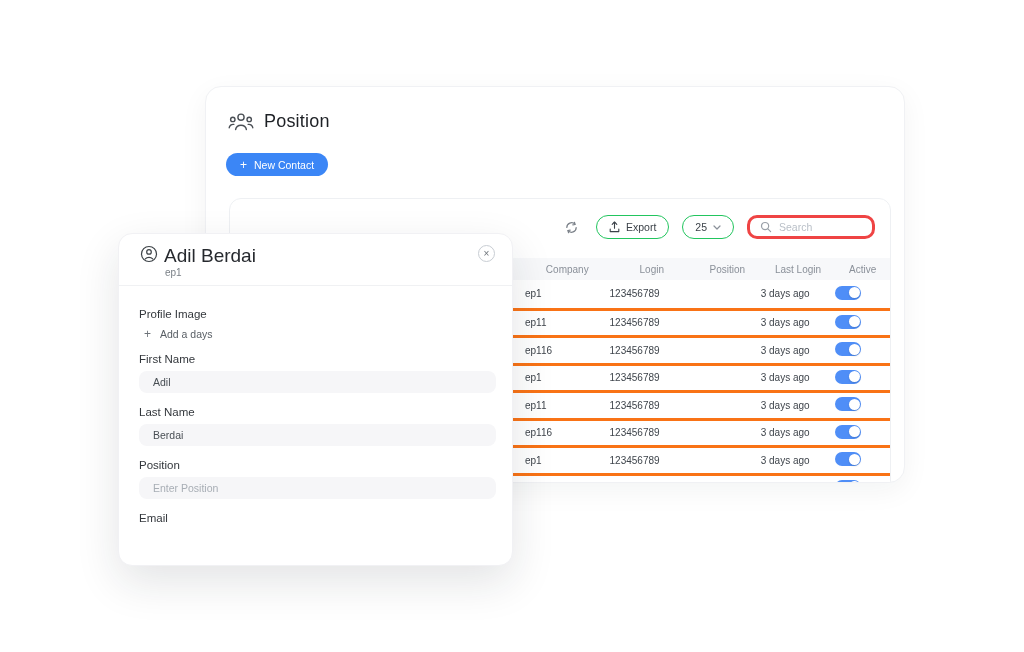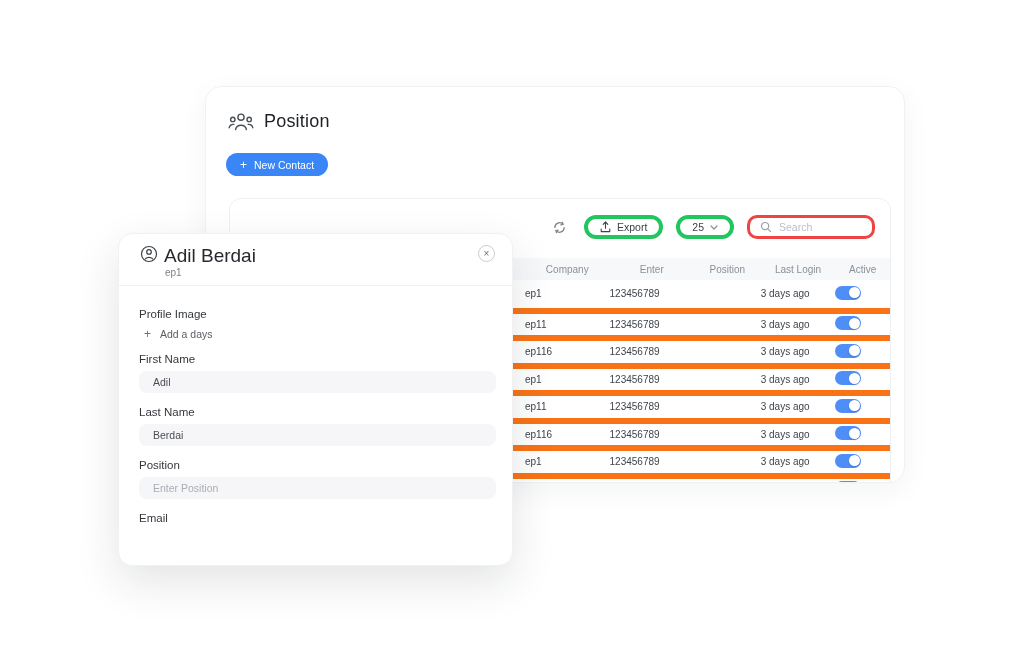--- a/index.html
+++ b/index.html
@@ -19,34 +19,34 @@
     font-family:inherit; }
   .new-contact .plus { font-size:12px; font-weight:400; line-height:1; }
 
   
   .table-card { position:absolute; left:23px; top:111px; width:662px; height:380px;
     border:1px solid #eef0f3; border-radius:12px; background:#fff; overflow:hidden; }
   .toolbar { position:absolute; top:16px; right:15px; display:flex; align-items:center; gap:13px; }
   .icon-btn { width:22px; height:22px; border:none; background:transparent; display:flex;
     align-items:center; justify-content:center; cursor:pointer; }
   .pill { height:24px; display:flex; align-items:center; gap:6px; padding:0 12px;
-    border:4px solid #22c55e; border-radius:13px; background:#fff; font-size:10.5px;
+    border:1px solid #22c55e; border-radius:13px; background:#fff; font-size:10.5px;
     color:#3c4249; cursor:pointer; font-family:inherit; }
   .search-box { height:24px; width:128px; display:flex; align-items:center; gap:7px;
     padding:0 10px; border:3px solid #ef4444; border-radius:10px; background:#fff; }
   .search-box input { border:none; outline:none; width:80px; font-size:10.5px;
     color:#3c4249; background:transparent; font-family:inherit; }
   .search-box input::placeholder { color:#b9bfc7; }
 
   .thead { position:absolute; top:59px; left:0; right:0; height:22px; background:#f7f8fa;
     display:flex; align-items:center; padding-left:295px; }
   .th { font-size:10px; color:#8a9099;text-align:center; }
   .tbody { position:absolute; top:81px; left:0; right:0; }
   .trow { display:flex; align-items:center; height:27.5px; padding-left:295px; }
-  .trow + .trow { border-top:6px solid #f97316; }
+  .trow + .trow { border-top:3px solid #f97316; }
   .td { font-size:10px; color:#3e444b; }
   .thead .th:nth-child(1), .trow .td:nth-child(1) { width:85px; }
   .thead .th:nth-child(2), .trow .td:nth-child(2) { width:85px; }
   .thead .th:nth-child(3), .trow .td:nth-child(3) { width:67px; }
   .thead .th:nth-child(4), .trow .td:nth-child(4) { width:75px; }
   .thead .th:nth-child(5), .trow .td:nth-child(5) { width:55px; }
   .toggle { display:inline-block; width:26px; height:14px; border-radius:7px;
     background:#d6dae0; position:relative; cursor:pointer; }
   .toggle.on { background:var(--toggle); }
   .toggle::after { content:''; position:absolute; top:1.5px; right:1.5px; width:11px;
@@ -136,21 +136,21 @@
           <circle cx="5.5" cy="5.5" r="3.9"></circle>
           <path d="M8.5 8.5l3 3"></path>
         </svg>
         <input placeholder="Search" style="">
       </div>
     </div>
 
     <div class="thead">
   <span class="th">Company</span>
 
-  <span class="th">Enter</span>
+  <span class="th">Login</span>
 
   <span class="th">Position</span>
 
   <span class="th">Last Login</span>
 
   <span class="th">Active</span>
 </div>
 
     <div class="tbody">
   <div class="trow">

